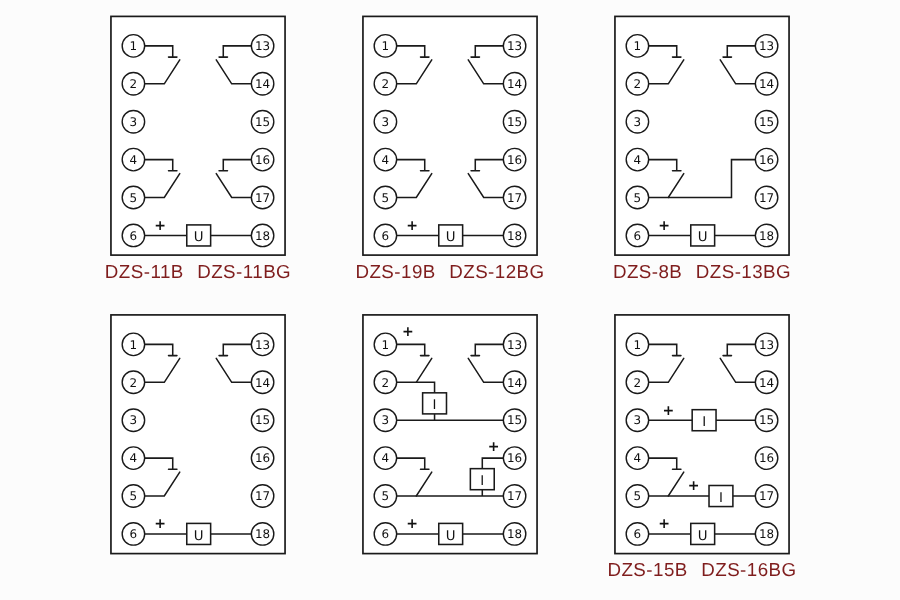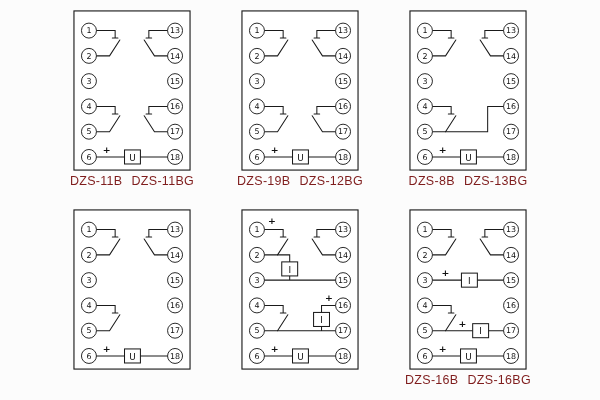--- a/index.html
+++ b/index.html
@@ -412,19 +412,19 @@
       <g>
             <circle cx="109" cy="130" r="8"></circle>
             <text x="109" y="133">17</text>
           </g>
       <g>
             <circle cx="109" cy="157" r="8"></circle>
             <text x="109" y="160">18</text>
           </g>
     </svg>
     <div class="label">
-      <span>DZS-16B</span>
+      <span>DZS-15B</span>
       <span>DZS-16BG</span>
     </div>
   </div>
 
 </div>
 </div>
 
 </body></html>

